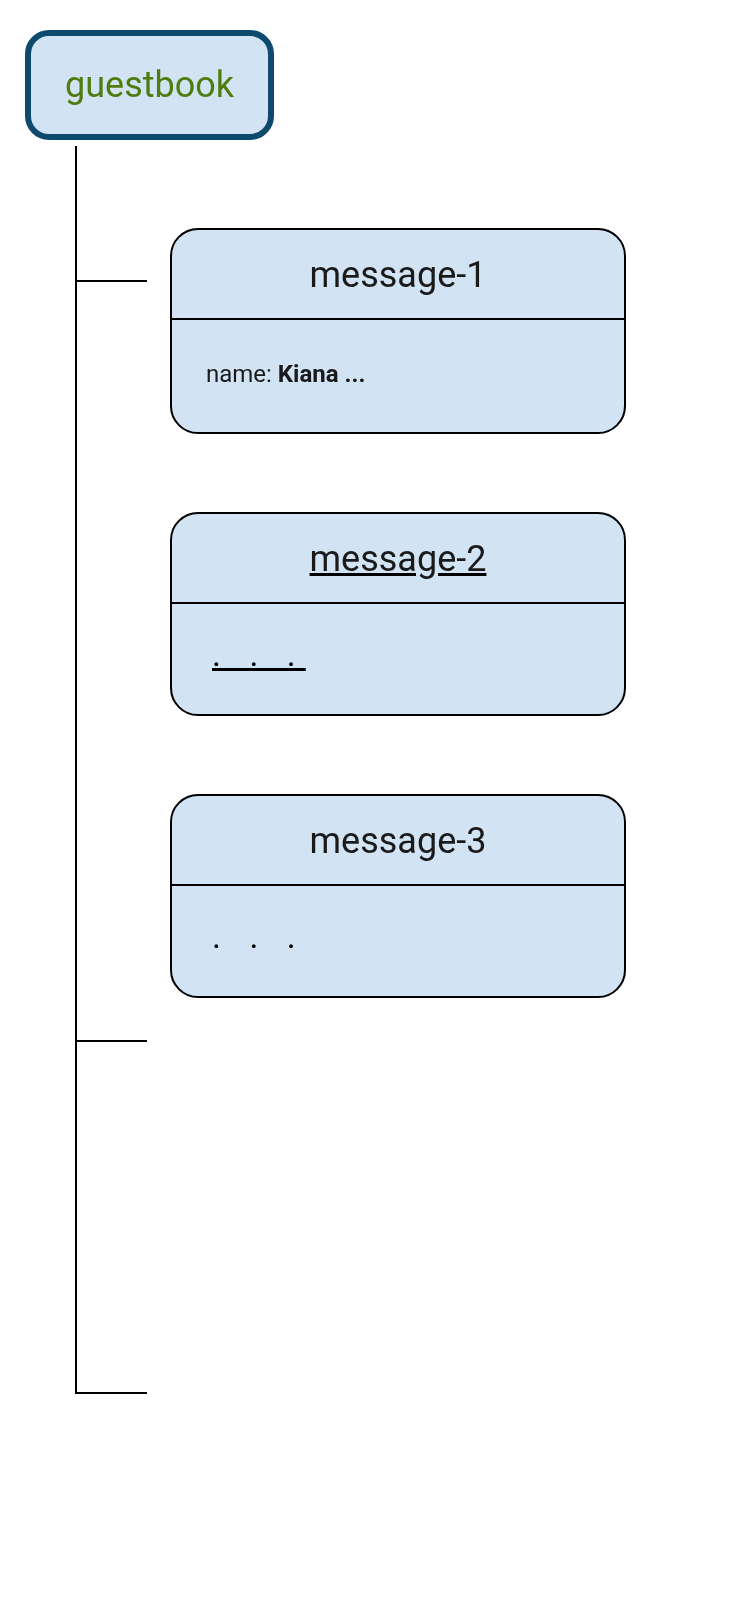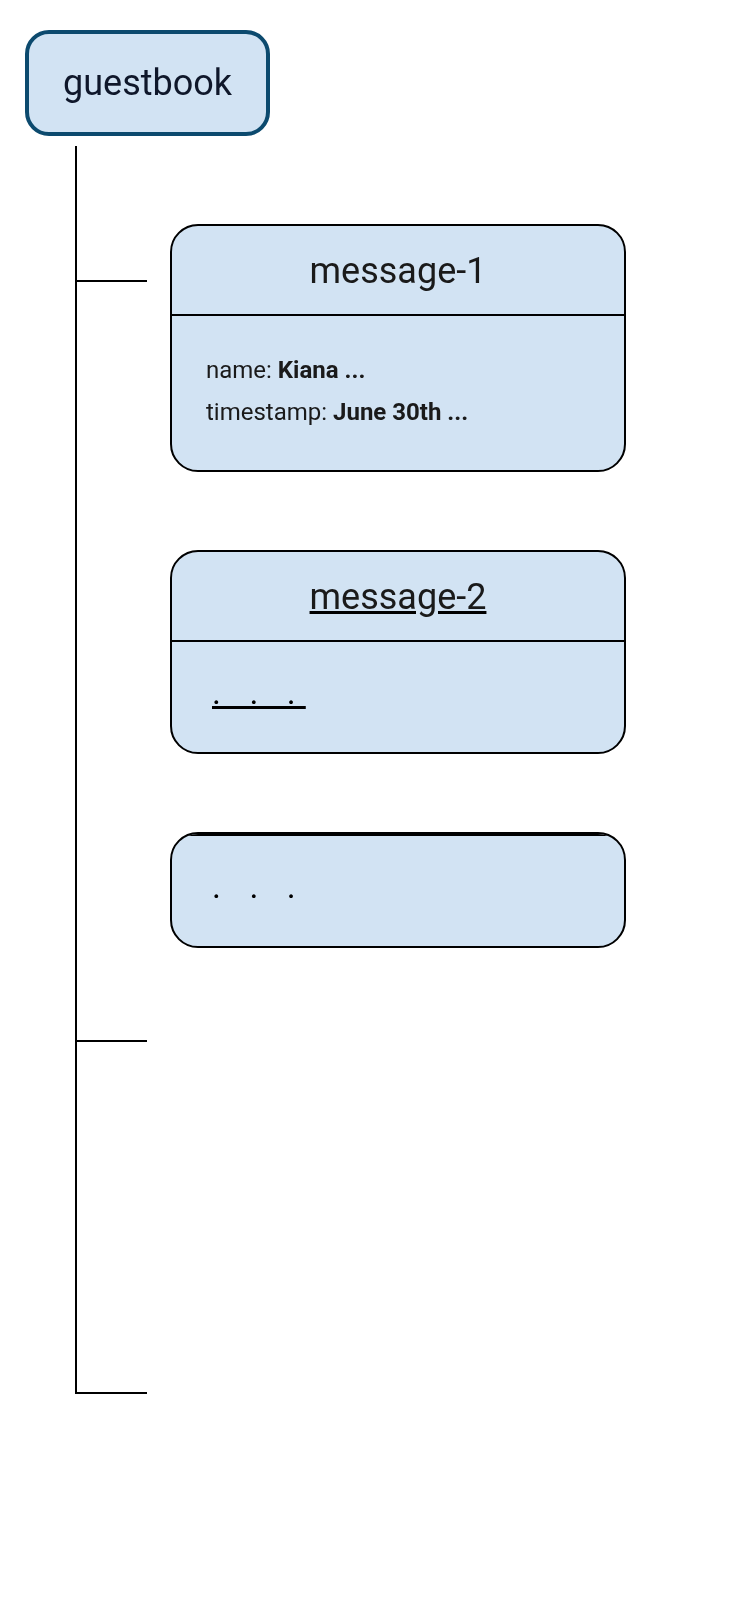--- a/index.html
+++ b/index.html
@@ -10,25 +10,25 @@
     body {
       font-family: -apple-system, BlinkMacSystemFont, "Segoe UI", Roboto, Helvetica, Arial, sans-serif;
       background: #ffffff;
       width: 750px;
       height: 1600px;
       position: relative;
       padding: 30px 25px;
     }
     .root-box {
       background: #d2e3f3;
-      border: 4px solid #0c4a6e;
+      border: 6px solid #0c4a6e;
       border-radius: 24px;
       padding: 28px 34px;
       font-size: 36px;
-      color: #0f172a;
+      color: #4d7c0f;
       display: inline-block;
     }
     .connector-v {
       position: absolute;
       width: 2px;
       background: #000;
       left: 75px;
     }
     .connector-h {
       position: absolute;
@@ -99,37 +99,35 @@
 <div class="connector-h" style="top:1392px; left:75px; width:72px;"></div>
 
 
 <div class="doc-box doc-box-1">
   <div class="doc-title">message-1</div>
   <hr class="doc-sep">
   <div class="doc-body">
     <div class="field-row">
       <span class="field-key">name</span><span class="field-key">: </span><span class="field-val">Kiana ...</span>
     </div>
-    <div class="field-row">
-      <span class="field-key">timestamp</span><span class="field-key">: </span><span class="field-val">June 30th ...</span>
-    </div>
   </div>
 </div>
 
 
 <div class="doc-box doc-box-2">
   <div class="doc-title">message-2</div>
   <hr class="doc-sep">
   <div class="doc-body">
     <div class="ellipsis">. . .</div>
   </div>
 </div>
 
 
 <div class="doc-box doc-box-3">
+  <div class="doc-title">message-3</div>
   <hr class="doc-sep">
   <div class="doc-body">
     <div class="ellipsis">. . .</div>
   </div>
 </div>
 
 
 
 
 </body></html>

